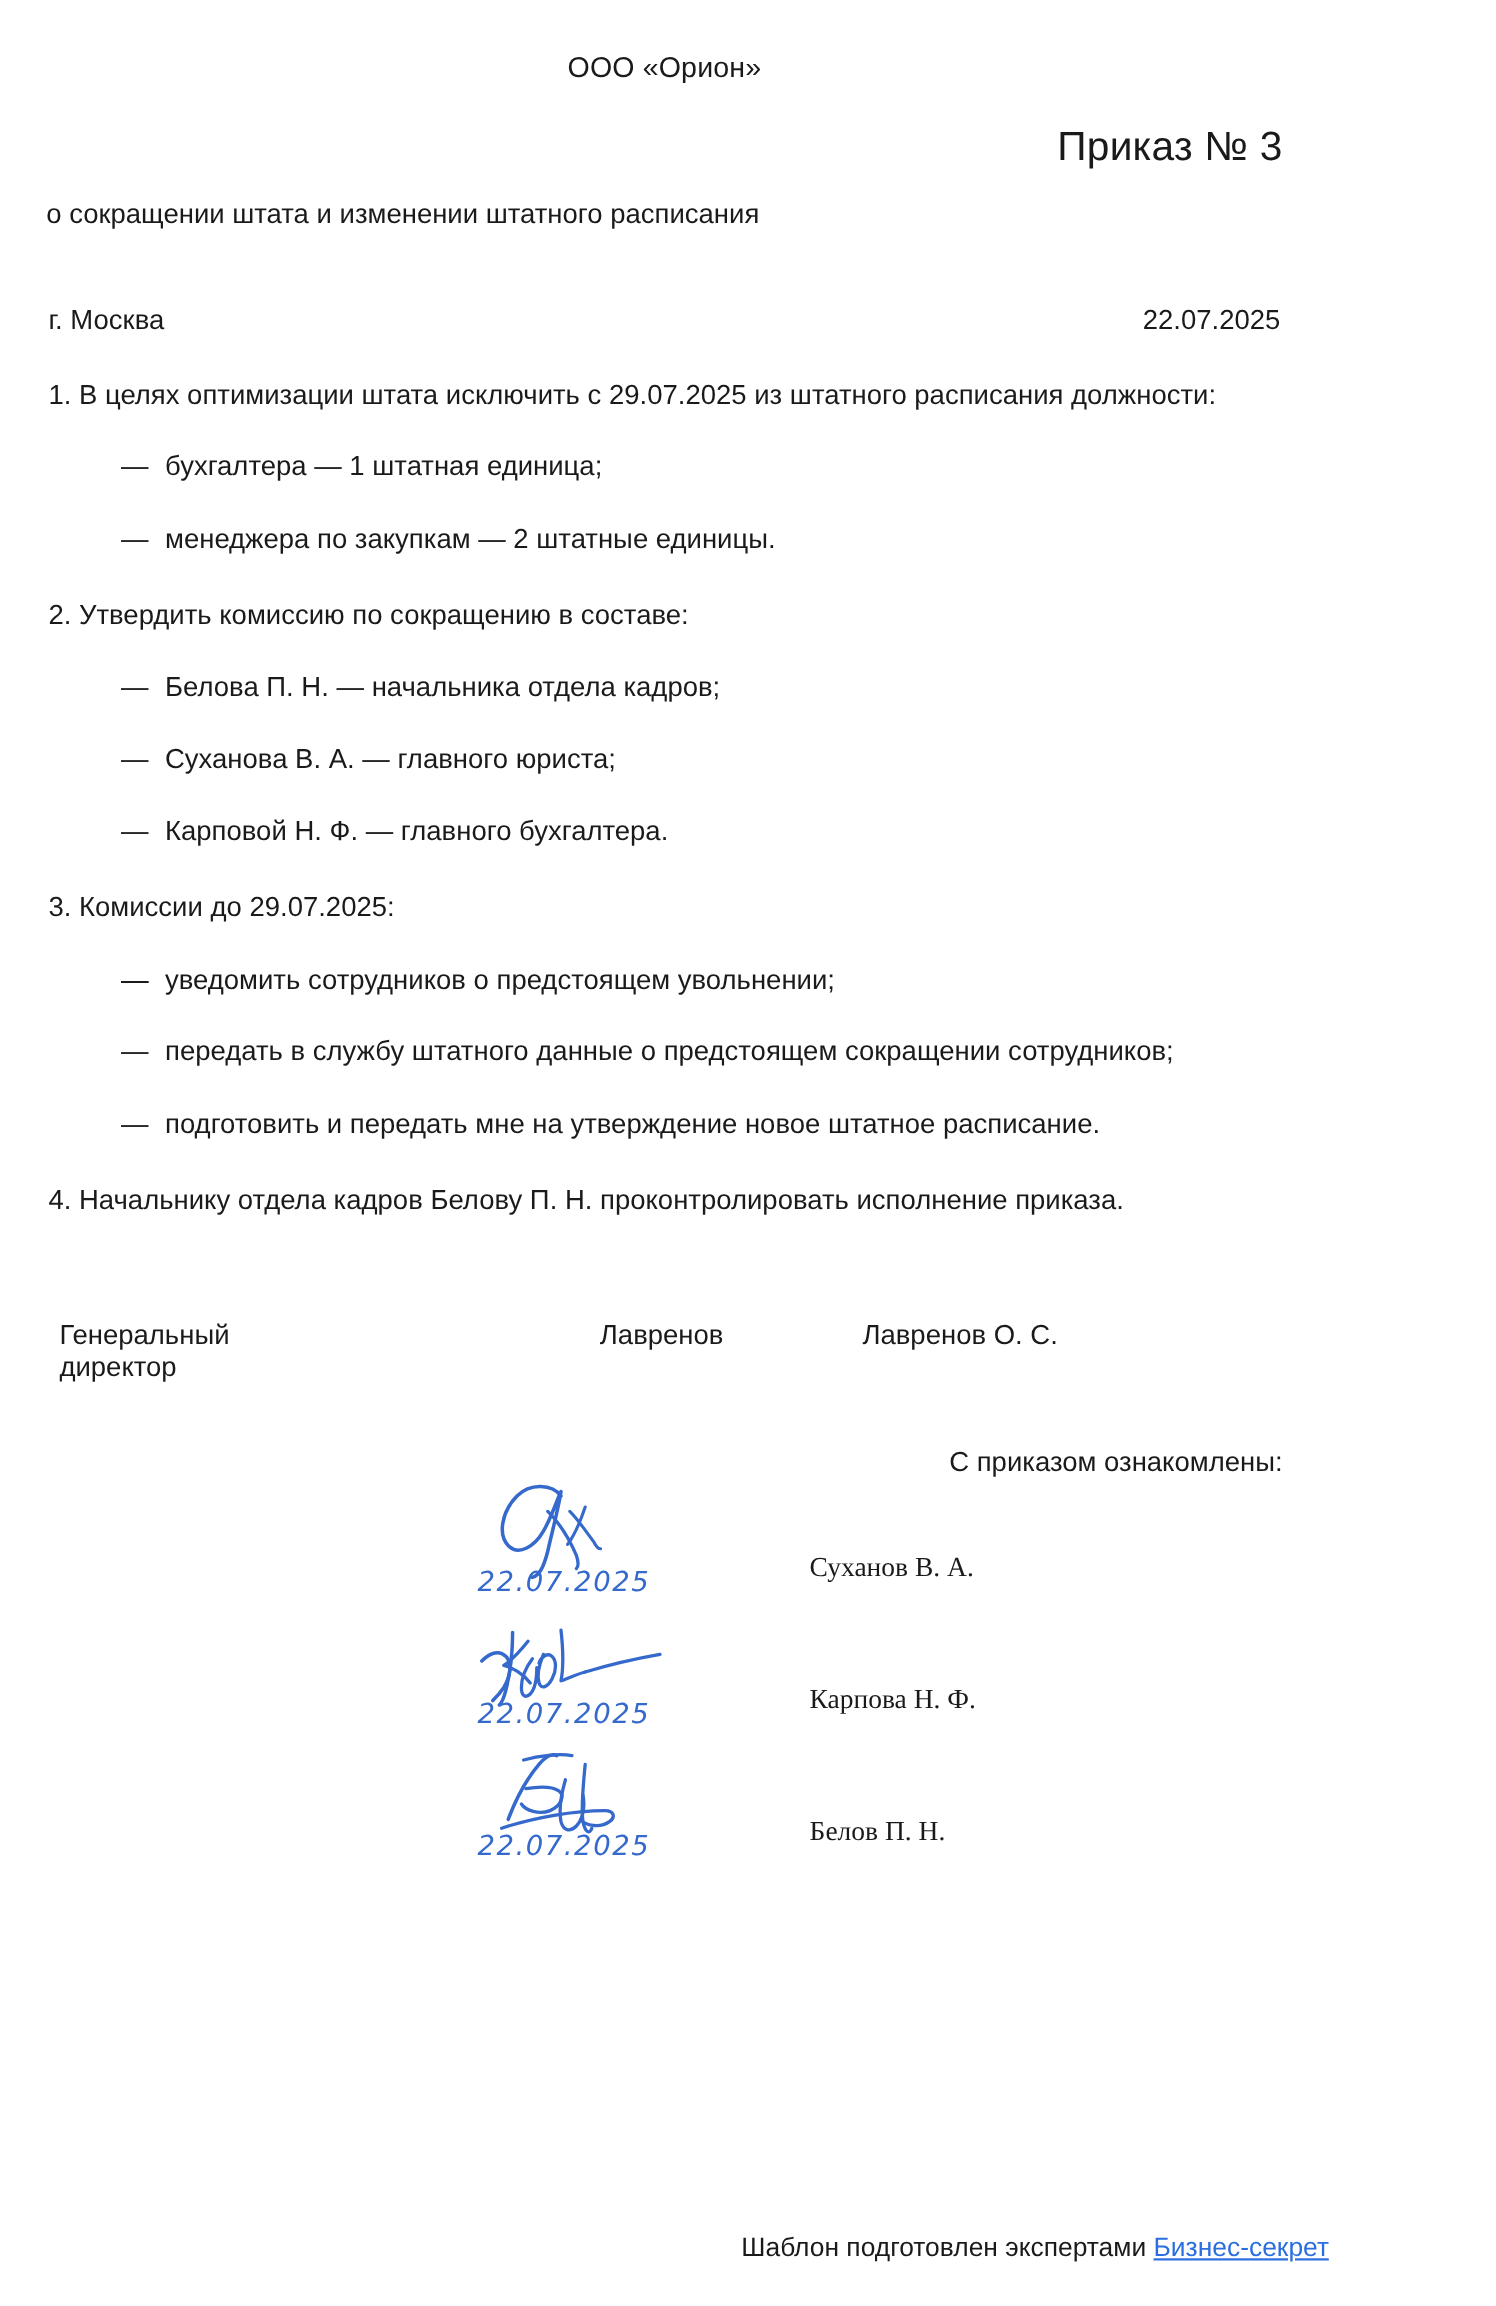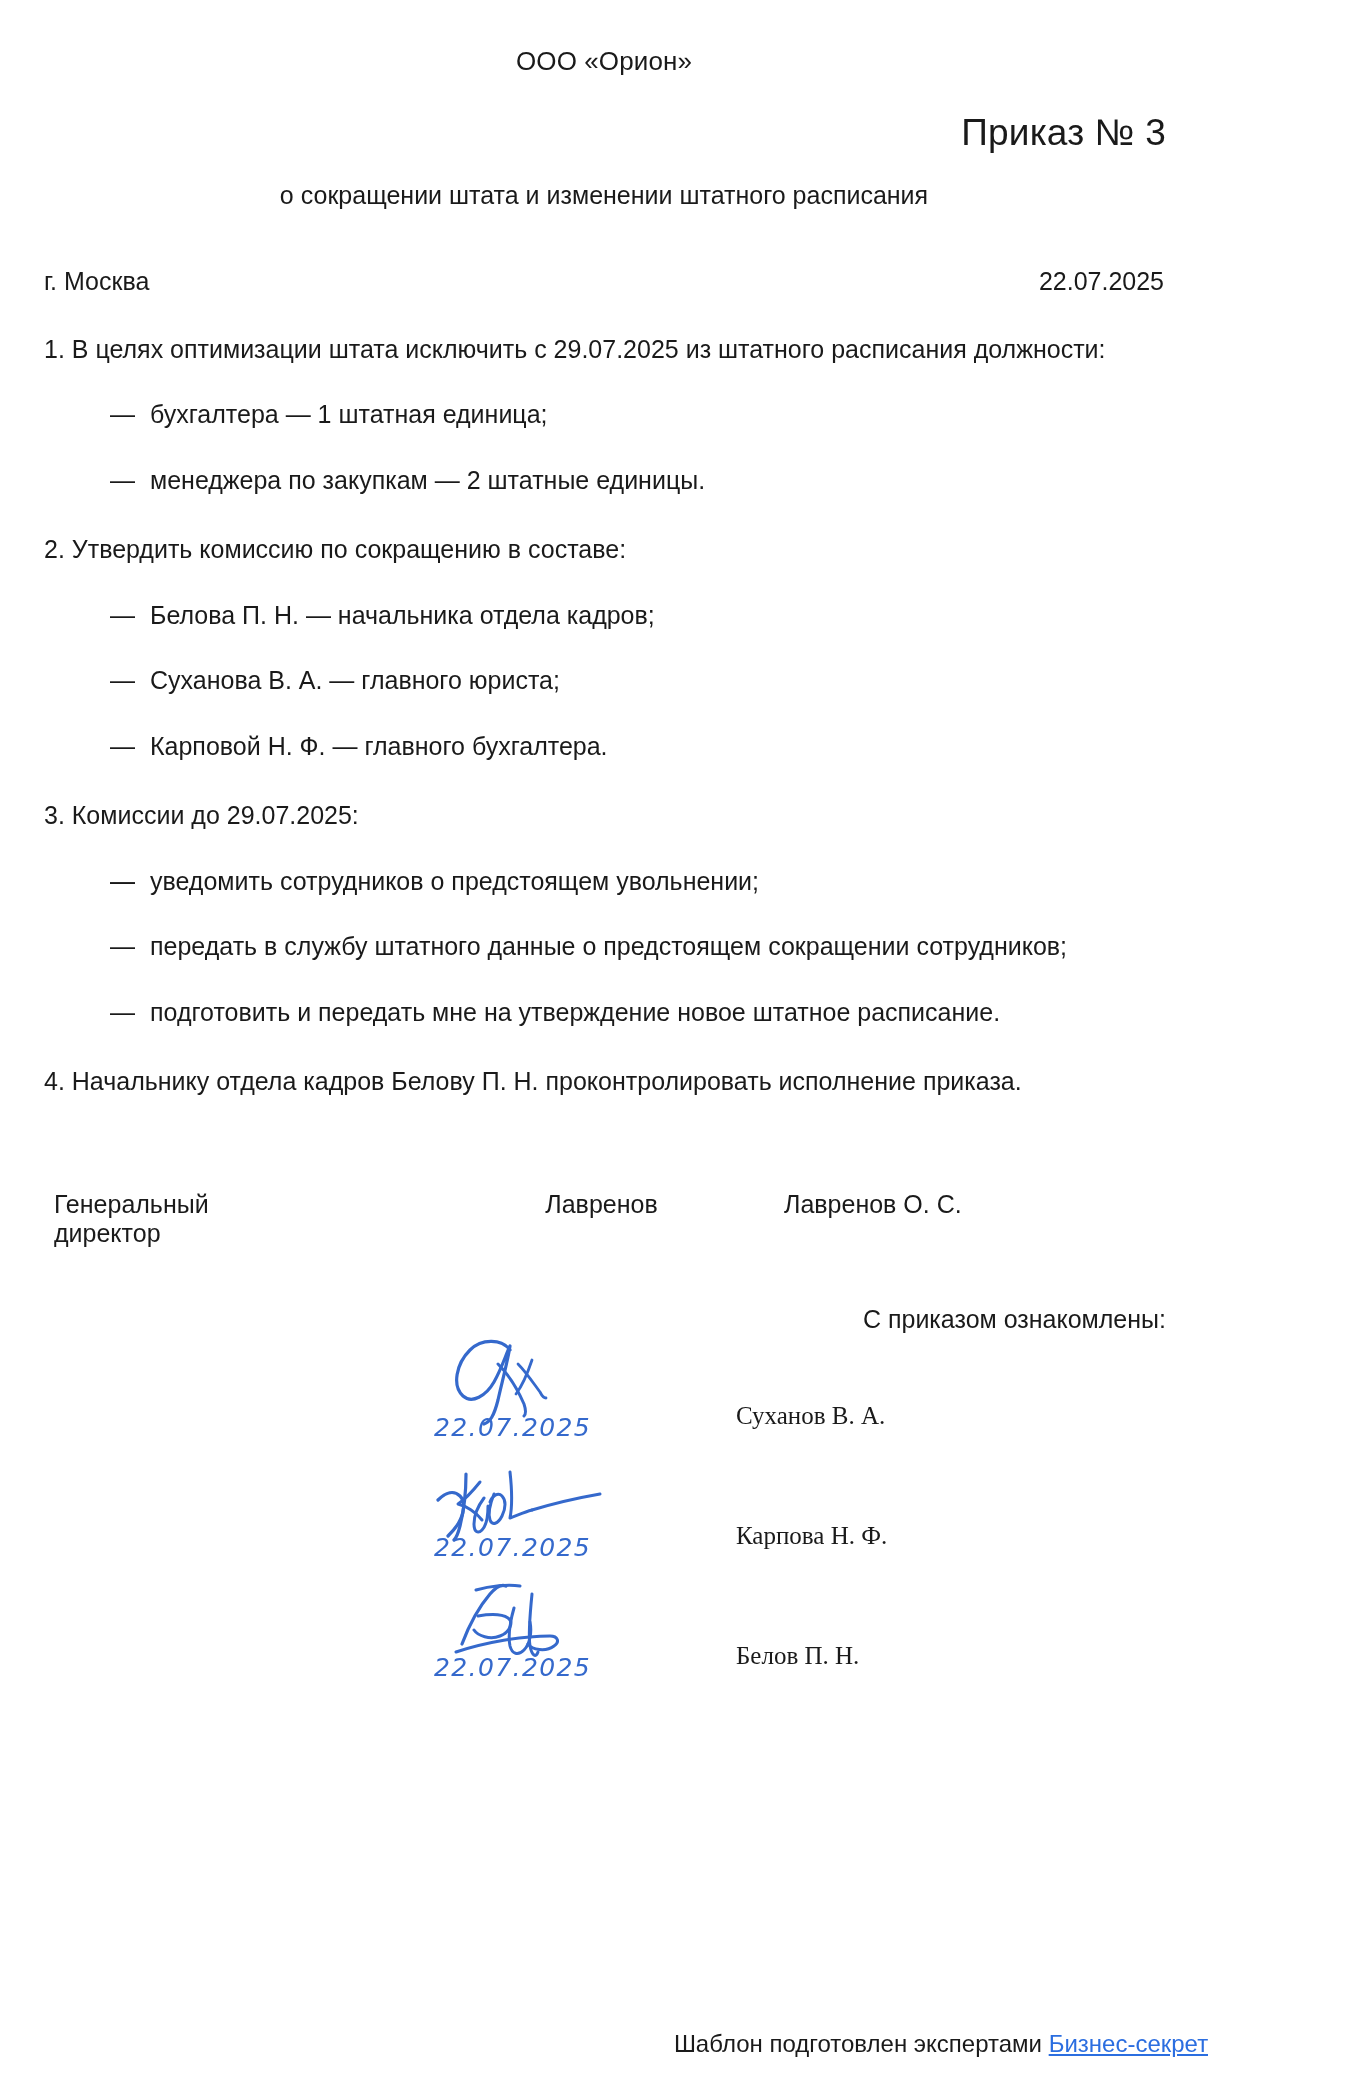--- a/index.html
+++ b/index.html
@@ -34,35 +34,35 @@
     letter-spacing: 0.1px;
   }
   .doc-title {
     text-align: right;
     font-size: 37px;
     line-height: 1.2;
     margin-top: 34px;
     letter-spacing: 0.2px;
   }
   .doc-subtitle {
-    text-align: center;
+    text-align: left;
     font-size: 25px;
     line-height: 1.25;
     margin-top: 24px;
   }
 
   
   .place-date {
     display: flex;
     justify-content: space-between;
     align-items: baseline;
     margin-top: 56px;
     font-size: 25px;
   }
-  .place-date .place { padding-left: 2px; }
+  .place-date .place { padding-left: 2px; margin-top: 10px; }
   .place-date .date  { padding-right: 2px; }
 
   
   .clause {
     font-size: 25px;
     line-height: 1.3;
     margin-top: 37px;
     padding-left: 2px;
   }
   .bullet-list { margin: 0; padding: 0; list-style: none; }

